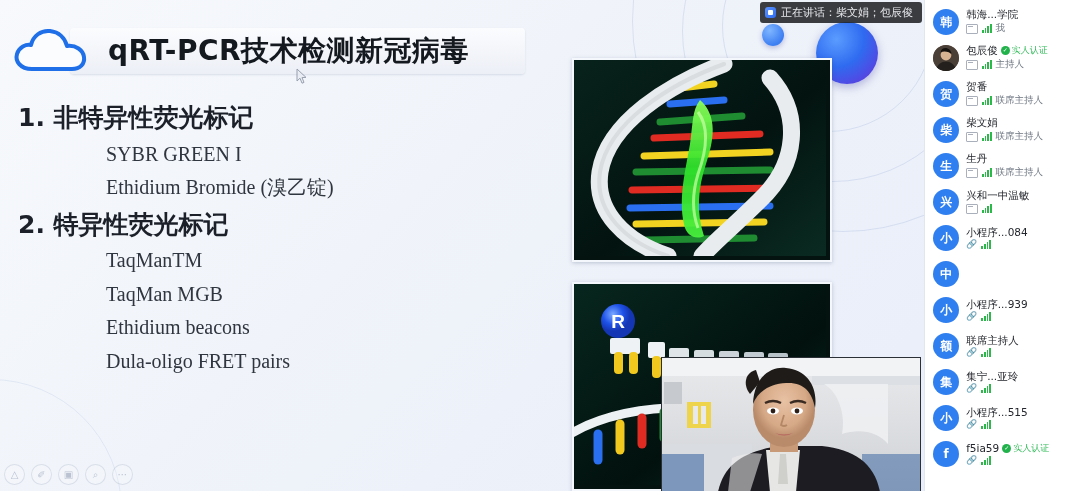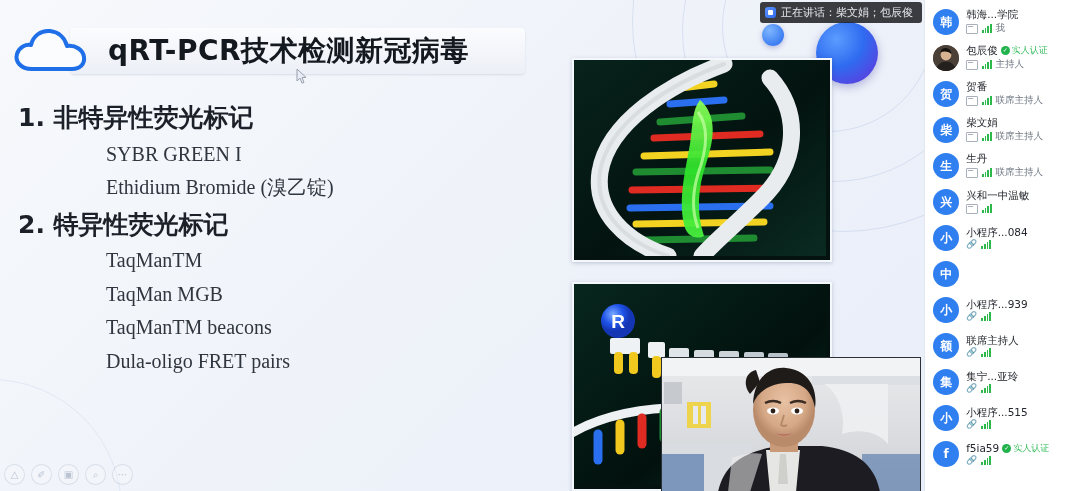--- a/index.html
+++ b/index.html
@@ -181,21 +181,21 @@
         <span class="title-text">qRT-PCR技术检测新冠病毒</span>
       </div>
 
       <div class="body-list">
         <p class="lvl1">1. 非特异性荧光标记</p>
         <p class="lvl2">SYBR GREEN I</p>
         <p class="lvl2 cn">Ethidium Bromide (溴乙锭)</p>
         <p class="lvl1">2.  特异性荧光标记</p>
         <p class="lvl2">TaqManTM</p>
         <p class="lvl2">TaqMan MGB</p>
-        <p class="lvl2">TaqManTM beacons</p>
+        <p class="lvl2">Ethidium beacons</p>
         <p class="lvl2">Dula-oligo FRET pairs</p>
       </div>
 
       <div class="pic pic-dna">
         <svg width="252" height="196" viewBox="0 0 252 196">
           <defs>
             <linearGradient id="bgdna" x1="0" y1="0" x2="1" y2="1">
               <stop offset="0%" stop-color="#08231c"></stop>
                 <stop offset="55%" stop-color="#031310"></stop>
                 <stop offset="100%" stop-color="#0a2b22"></stop>

